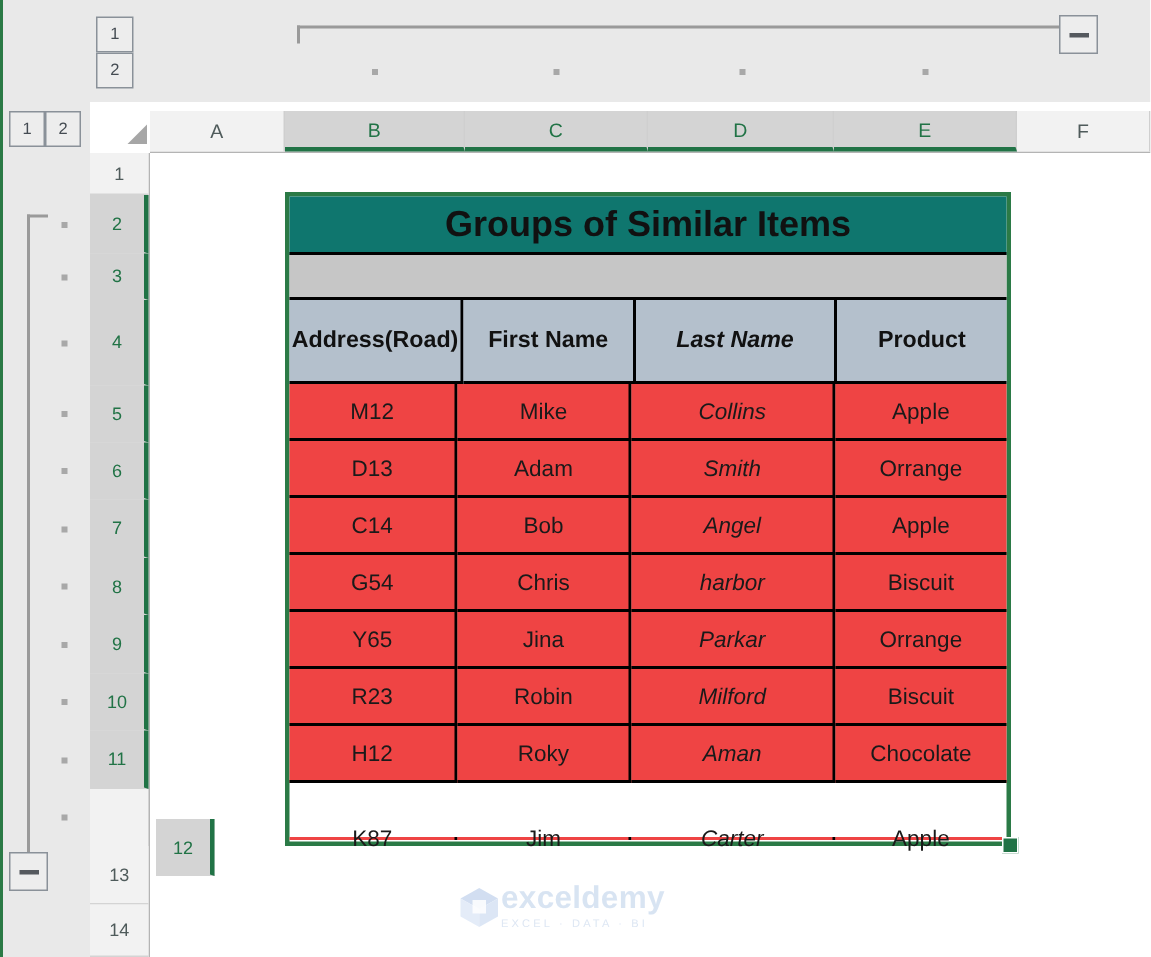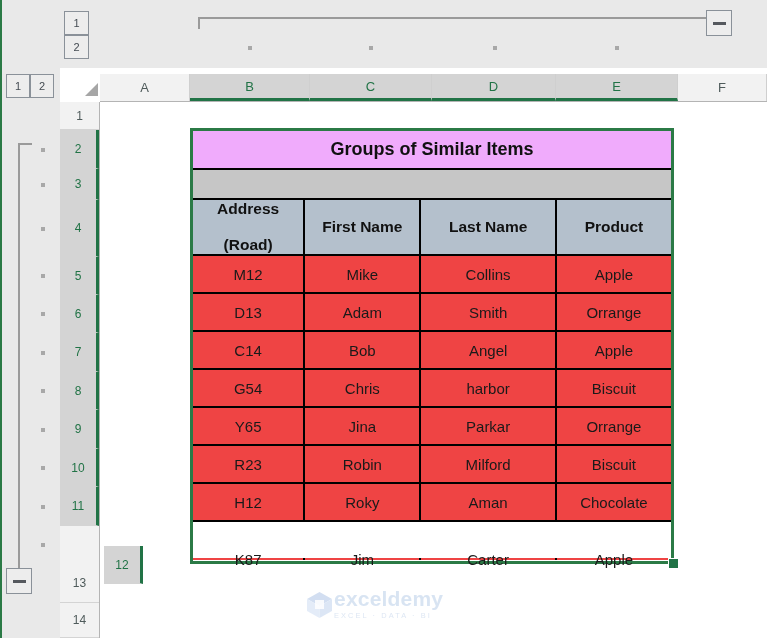--- a/index.html
+++ b/index.html
@@ -108,23 +108,23 @@
 
   
   .tbl{
     position:absolute;left:190px;top:128px;width:484px;height:436px;
     box-sizing:border-box;border:3px solid #2b7a46;background:#ffffff;
   }
   .tbl-inner{position:absolute;left:0;top:0;right:0;bottom:0;}
 
   .title-cell{
     position:absolute;left:0;top:0;width:100%;height:39px;
-    box-sizing:border-box;background:#f0abfc;border-bottom:2px solid #000;
-    display:flex;align-items:center;justify-content:center;
-    font-size:18px;font-weight:bold;color:#111;
+    box-sizing:border-box;background:#0f766e;border-bottom:2px solid #000;
+    display:flex;align-items:center;justify-content:center;
+    font-size:24px;font-weight:bold;color:#111;
   }
   .spacer-cell{
     position:absolute;left:0;top:39px;width:100%;height:30px;
     box-sizing:border-box;background:#c6c6c6;border-bottom:2px solid #000;
   }
 
   .hdr-row{
     position:absolute;left:0;top:69px;width:100%;height:56px;
     display:flex;box-sizing:border-box;
   }
@@ -139,23 +139,23 @@
   .data-row{position:absolute;left:0;width:100%;height:38px;display:flex;box-sizing:border-box;}
   .data-cell{
     box-sizing:border-box;background:#ef4444;
     border-right:2px solid #000;border-bottom:2px solid #000;
     display:flex;align-items:center;justify-content:center;
     font-size:15px;color:#1a1a1a;
   }
   .data-cell:last-child{border-right:none;}
   .data-row.last .data-cell{border-bottom:none;margin-top:36px;}
 
-  .c0{width:116px;flex-direction:column;}
+  .c0{width:116px;}
   .c1{width:120px;}
-  .c2{width:140px;}
+  .c2{width:140px;font-style:italic;}
   .c3{width:118px;}
 
   .fill-handle{
     position:absolute;left:668px;top:558px;width:11px;height:11px;
     background:#217346;border:1px solid #ffffff;box-sizing:border-box;
   }
 
   
   .watermark{
     position:absolute;left:305px;top:586px;width:170px;height:36px;

